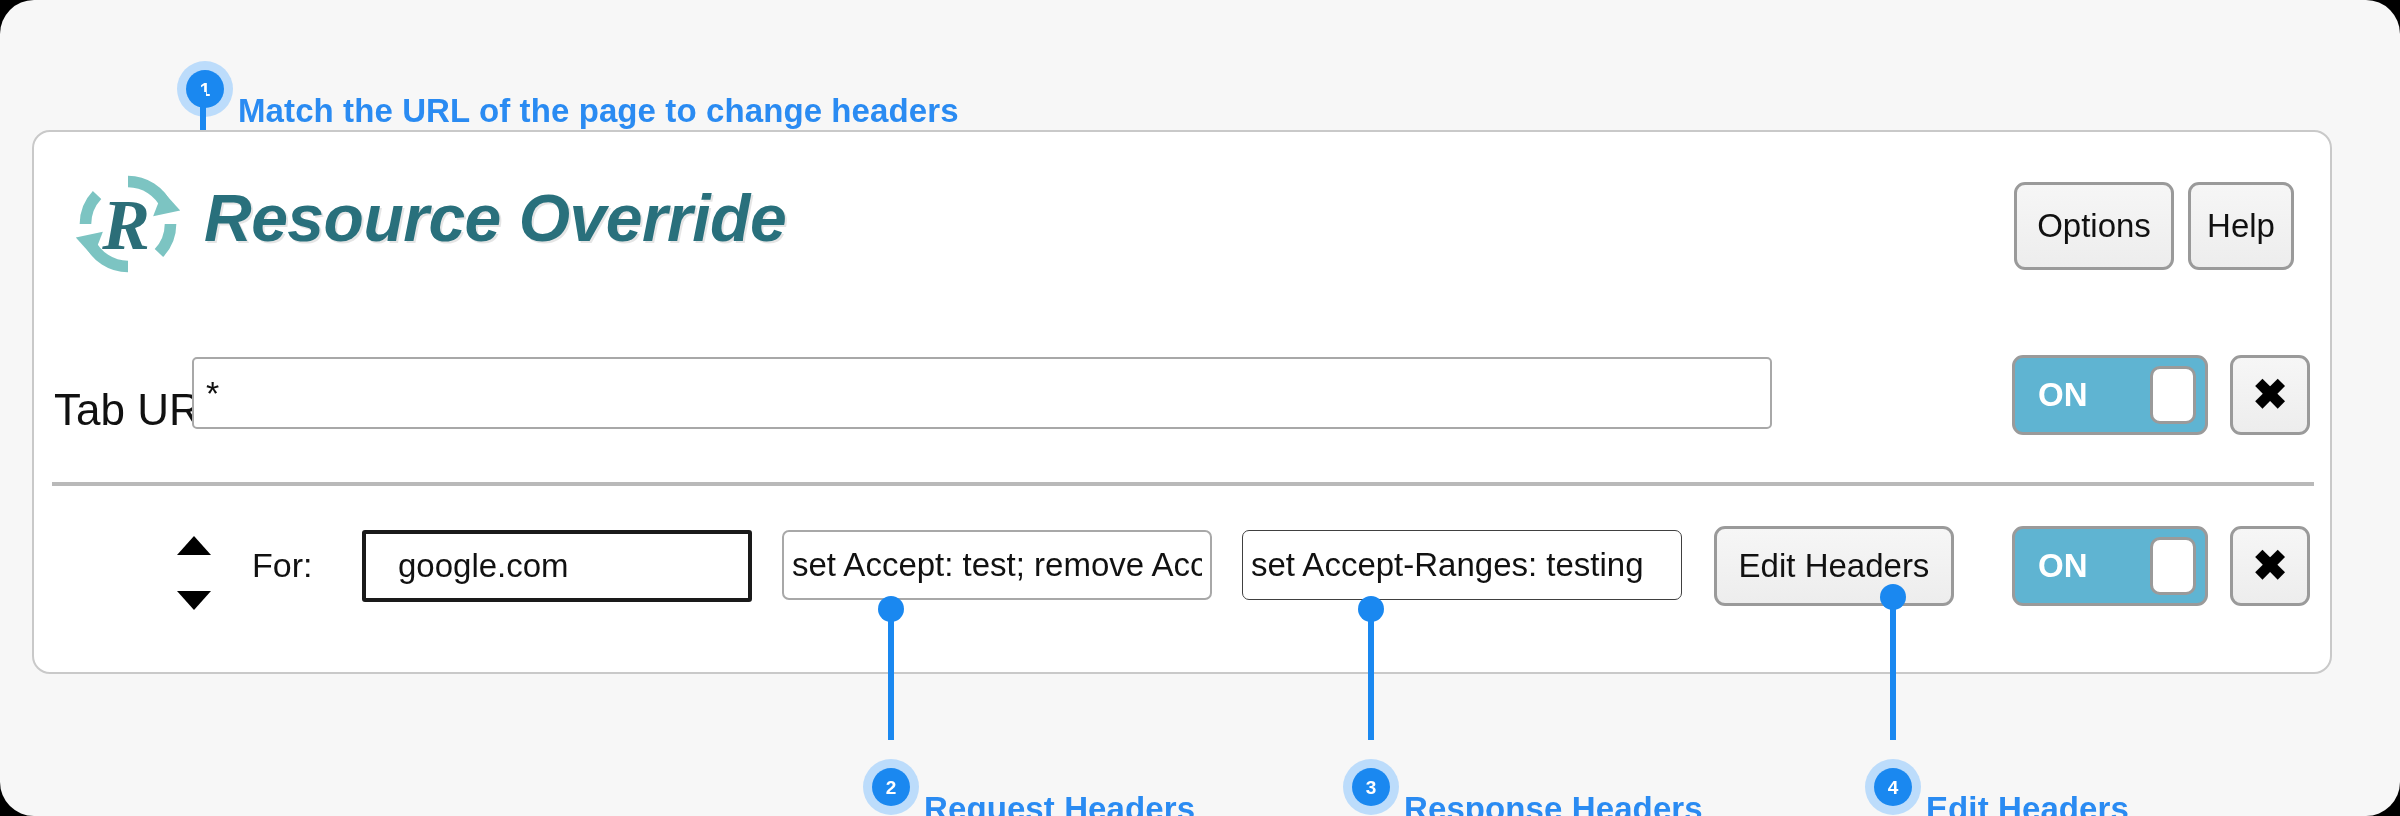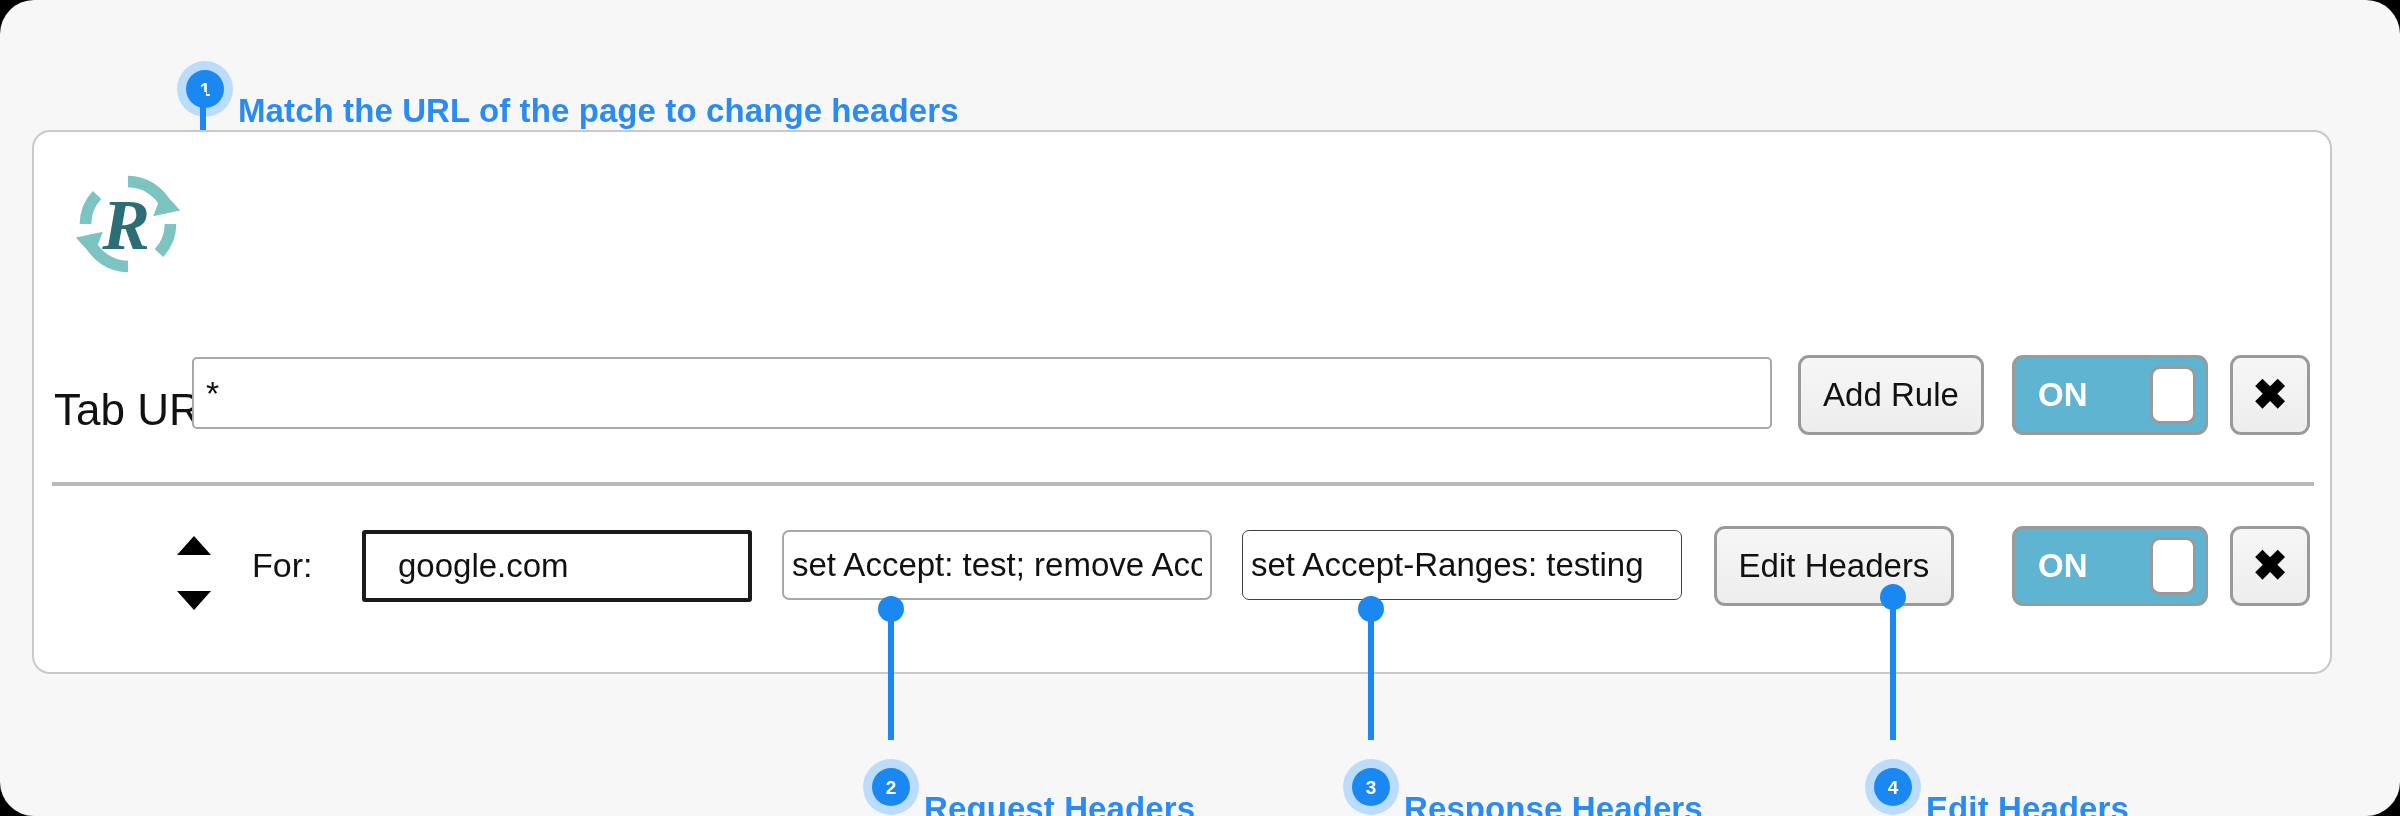--- a/index.html
+++ b/index.html
@@ -355,27 +355,29 @@
         <svg viewBox="0 0 120 120" width="116" height="116" aria-hidden="true">
           <path d="M60 16 a44 44 0 0 1 40 26" fill="none" stroke="#7cc4c2" stroke-width="12" stroke-linecap="butt"></path>
           <polygon points="96,26 114,46 86,52" fill="#7cc4c2"></polygon>
           <path d="M60 104 a44 44 0 0 1 -40 -26" fill="none" stroke="#7cc4c2" stroke-width="12" stroke-linecap="butt"></path>
           <polygon points="24,94 6,74 34,68" fill="#7cc4c2"></polygon>
           <path d="M16 60 a44 44 0 0 1 12 -30" fill="none" stroke="#7cc4c2" stroke-width="12"></path>
           <path d="M104 60 a44 44 0 0 1 -12 30" fill="none" stroke="#7cc4c2" stroke-width="12"></path>
           <text x="58" y="86" text-anchor="middle" font-family="Liberation Serif, serif" font-size="74" font-weight="700" font-style="italic" fill="#2c6e78">R</text>
         </svg>
       </span>
-
+      <span class="title">Resource Override</span>
+
+      <button class="btn btn-options">Options</button>
+      <button class="btn btn-help">Help</button>
     </div>
 
     <div class="url-row">
       <span class="url-label">Tab URL:</span>
       <input class="url-input" type="text" value="*" style="">
-      <button class="btn btn-addrule">Add Rule</button>
 
       <div class="toggle toggle-url">
         <span class="toggle-text">ON</span>
         <span class="toggle-knob"></span>
       </div>
 
       <button class="btn-x x-url">✖</button>
     </div>
 
     <div class="divider"></div>

